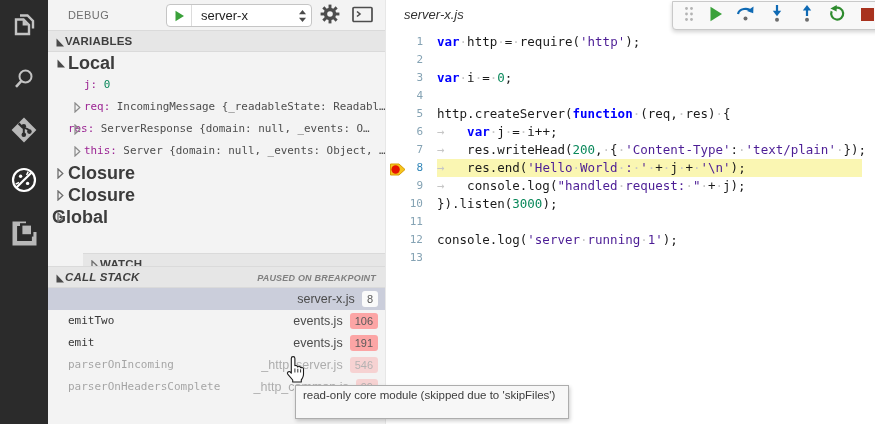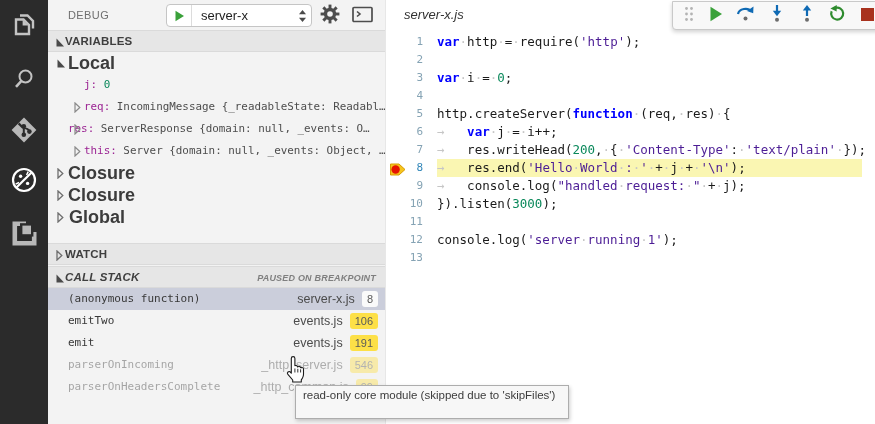--- a/index.html
+++ b/index.html
@@ -40,21 +40,21 @@
   .var-sep  { color:#9b2493; }
   .var-val  { color:#4d4d4d; }
   .var-val.num { color:#09885a; }
   .vtext { font-size:10.9px; }
 
   .csrow { position:relative; height:22px; line-height:22px; white-space:nowrap; }
   .csrow.selected { background:#cacdDB; background:#cbcedb; }
   .cs-fn { position:absolute; left:20px; top:0; font-size:11px; color:#383838; }
   .cs-right { position:absolute; right:7px; top:0; height:22px; display:flex; align-items:center; gap:7px; }
   .cs-file { font-size:12.5px; color:#4b4b4b; }
-  .cs-badge { display:inline-block; min-width:10px; padding:1px 5px; border-radius:3px; background:#fde047;
+  .cs-badge { display:inline-block; min-width:10px; padding:1px 5px; border-radius:3px; background:#fca5a5;
     color:#5a5a5a; font-size:11px; line-height:14px; text-align:center; }
   .csrow.selected .cs-badge { background:#fafafa; }
   .csrow.faded { opacity:0.42; }
 
   
   .editor { position:absolute; left:385px; top:0; width:490px; height:424px; background:#ffffff; border-left:1px solid #e7e7e7; }
   .ed-title { position:absolute; left:18px; top:7px; font-size:13px; font-style:italic; color:#333333; }
   .code-area { position:absolute; left:0; top:33px; width:100%; }
   .codeline { position:relative; height:18px; }
   .cl-hl { position:absolute; left:51px; right:13px; top:0; height:18px; background:#faf6b2; }
@@ -222,44 +222,43 @@
         </span><span class="scope-label" style="padding-left:20px;">Closure</span></div>
       <div class="vrow"><span class="tw" style="left:9px;top:6px;">
           <svg width="7" height="11">
             <polygon points="1,1 5.8,5.5 1,10" fill="none" stroke="#6e6e6e" stroke-width="1.3"></polygon>
           </svg>
         </span><span class="scope-label" style="padding-left:20px;">Closure</span></div>
       <div class="vrow"><span class="tw" style="left:9px;top:6px;">
           <svg width="7" height="11">
             <polygon points="1,1 5.8,5.5 1,10" fill="none" stroke="#6e6e6e" stroke-width="1.3"></polygon>
           </svg>
-        </span><span class="scope-label" style="padding-left:21px;">Global</span></div>
+        </span><span class="scope-label" style="padding-left:4px;">Global</span></div>
     </div>
 
-  <div class="band" style="top:243px;">
+  <div class="band" style="top:253px;margin-left:35px;">
     <span class="tw" style="left:8px;top:6px;">
         <svg width="7" height="11">
           <polygon points="1,1 5.8,5.5 1,10" fill="none" stroke="#6e6e6e" stroke-width="1.3"></polygon>
         </svg>
       </span>
     <span class="blabel">WATCH</span>
   </div>
 
   <div class="band" style="top:266px;font-style:italic;">
     <span class="tw" style="left:7px;top:7px;">
         <svg width="9" height="9">
           <polygon points="1.5,0.5 1.5,8.5 9,8.5" fill="#4a4a4a"></polygon>
         </svg>
       </span>
     <span class="blabel">CALL STACK</span>
     <span class="bstatus">PAUSED ON BREAKPOINT</span>
   </div>
   <div class="rows" id="callstack-list" style="top:288px;">
       <div class="csrow selected">
-        <span class="cs-fn mono">(anonymous function)</span>
         <span class="cs-right">
           <span class="cs-file">server-x.js</span>
           <span class="cs-badge">8</span>
         </span>
       </div>
       <div class="csrow">
         <span class="cs-fn mono">emitTwo</span>
         <span class="cs-right">
           <span class="cs-file">events.js</span>
           <span class="cs-badge">106</span>

